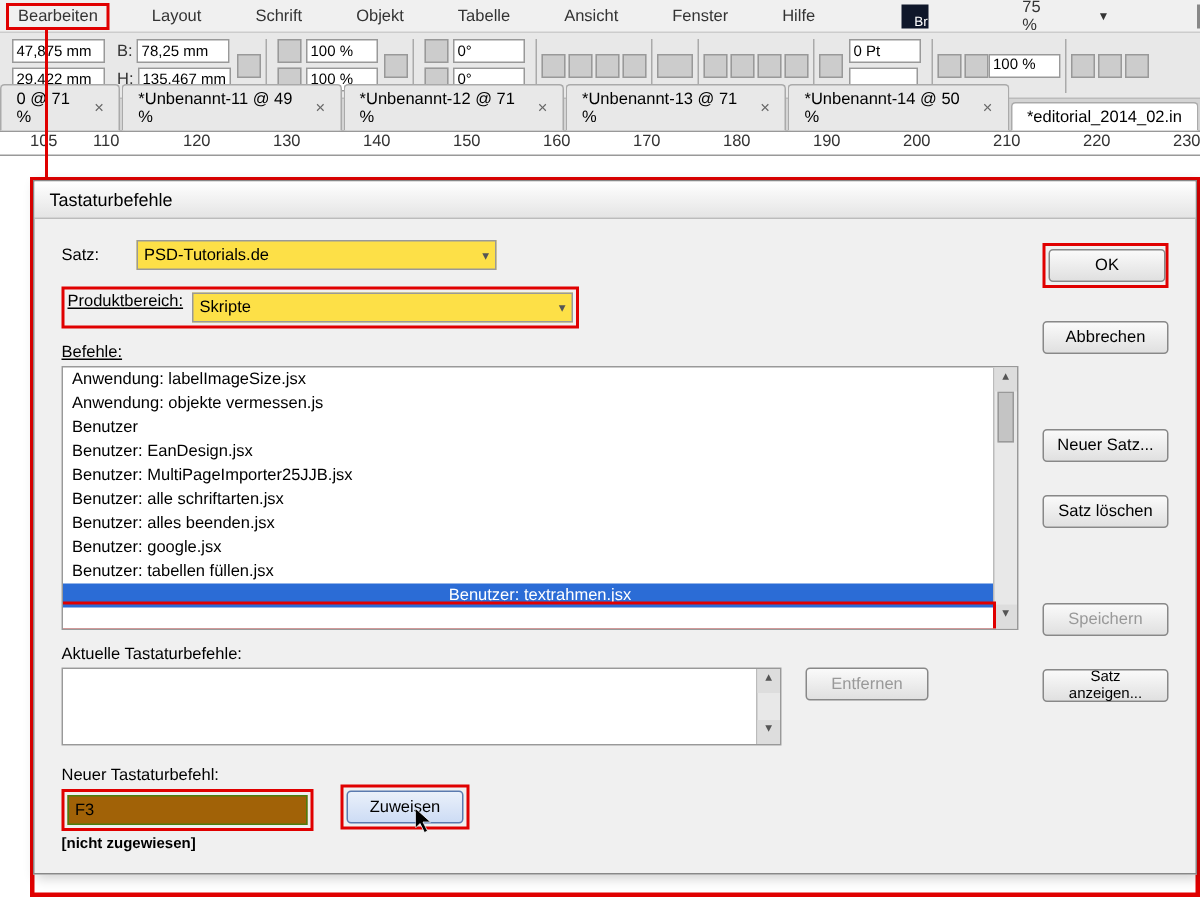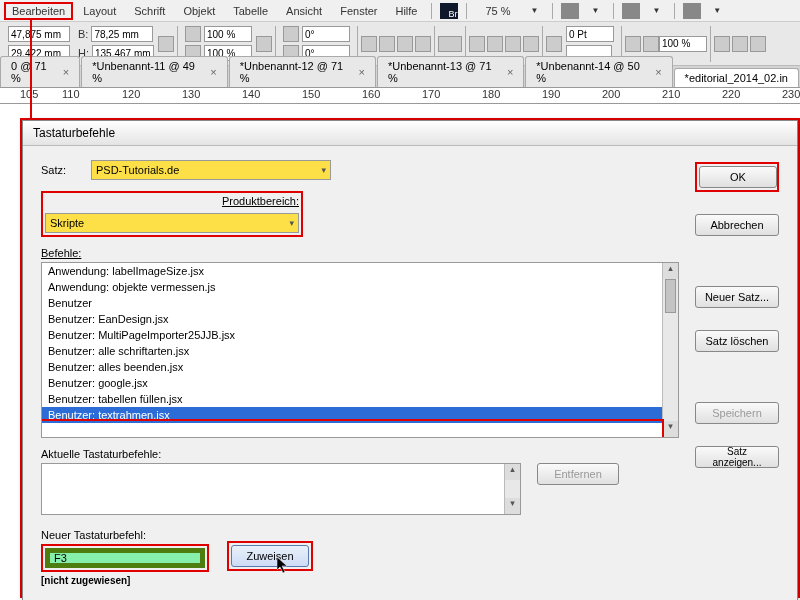--- a/index.html
+++ b/index.html
@@ -1,18 +1,18 @@
 <!DOCTYPE html>
 <html><head>
 <meta charset="utf-8">
 <style>
 * { box-sizing: border-box; margin: 0; padding: 0; font-family: Tahoma, Arial, sans-serif; font-size: 11px; }
 body { background: #e8e8e8; width: 800px; height: 600px; overflow: hidden; position: relative; }
 
-.menubar { background: #f0f0f0; border-bottom: 1px solid #ccc; height: 22px; display: flex; align-items: center; padding: 0 4px; gap: 2px; }
+.menubar { background: #f0f0f0; border-bottom: 1px solid #ccc; height: 22px; display: flex; align-items: center; padding: 0 4px; gap: 20px; }
 .menubar span { padding: 3px 8px; color: #333; }
 .menu-highlight { border: 2px solid #e00000; padding: 1px 6px !important; }
 .menubar .icon-box { width: 18px; height: 16px; background: #888; display: inline-block; margin: 0 2px; }
 .zoom-lvl { margin-left: 4px; }
 .menubar .vsep { width: 1px; height: 16px; background: #aaa; margin: 0 4px; }
 
 .controlbar { background: #e8e8e8; border-bottom: 1px solid #bbb; height: 44px; display: flex; align-items: center; padding: 0 4px; font-size: 10px; color: #333; }
 .cb-group { display: flex; flex-direction: column; gap: 1px; padding: 0 4px; }
 .cb-row { display: flex; align-items: center; gap: 3px; height: 18px; }
 .cb-input { width: 62px; height: 16px; background: #fff; border: 1px solid #999; padding: 0 2px; font-size: 10px; }
@@ -45,35 +45,35 @@
 .combo { background: #fde047; border: 1px solid #999; height: 20px; display: flex; align-items: center; padding: 0 4px; position: relative; }
 .combo::after { content: "▾"; position: absolute; right: 4px; font-size: 9px; color: #555; }
 .combo-satz { width: 240px; }
 .combo-prod { width: 254px; }
 .combo-kontext { width: 198px; }
 
 .label-block { margin-bottom: 3px; }
 .listbox { background: #fff; border: 1px solid #999; height: 176px; overflow: hidden; position: relative; }
 .listbox-inner { }
 .list-item { padding: 2px 6px; font-size: 11px; white-space: nowrap; }
-.list-item.selected { background: #2b6cd6; color: #fff; }
+.list-item.selected { background: #2b6cd6; color: #fff; text-align: center; }
 .list-scroll { position: absolute; right: 0; top: 0; bottom: 0; width: 16px; background: #e8e8e8; border-left: 1px solid #bbb; }
 .list-scroll .thumb { background: #c4c4c4; border: 1px solid #999; margin: 16px 2px 0; height: 34px; }
 .list-scroll .arr { position: absolute; left: 0; right: 0; height: 16px; text-align: center; font-size: 9px; color: #555; background: #ddd; }
 
 .textarea-box { background: #fff; border: 1px solid #999; height: 52px; width: 480px; position: relative; }
 
 .btn { background: linear-gradient(#fafafa,#e0e0e0); border: 1px solid #888; border-radius: 3px; padding: 3px 8px; text-align: center; height: 22px; min-width: 78px; display: flex; align-items: center; justify-content: center; font-size: 11px; }
 .btn.disabled { color: #999; }
 .btn-entfernen { width: 82px; margin-left: 16px; }
 .btn-zuweisen { width: 74px; background: linear-gradient(#eaf0fa,#cddcf5); border-color: #5a7aaf; }
 
 .bottom-row { display: flex; align-items: flex-end; gap: 18px; margin-top: 14px; }
 .bottom-col { display: flex; flex-direction: column; gap: 3px; }
-.text-input { background: #86efac; border: 5px solid #4d7c0f; height: 20px; width: 160px; padding: 0 4px; }
+.text-input { background: #a16207; border: 1px solid #4d7c0f; height: 20px; width: 160px; padding: 0 4px; }
 .subnote { font-weight: bold; font-size: 10px; }
 
 .highlight-box { border: 2px solid #e00000; padding: 2px; }
 
 .cursor-arrow { position: absolute; pointer-events:none; }
 </style>
 </head>
 <body>
 
 <div class="menubar">
@@ -238,21 +238,21 @@
   <div class="dialog-body">
     <div class="dialog-main">
       <div class="form-row">
         <span class="form-label">Satz:</span>
         <div class="combo combo-satz">
             <span>PSD-Tutorials.de</span>
           </div>
       </div>
 
       <div style="position:relative;display:inline-block">
-        <div class="highlight-box" style="display:flex;align-items:flex-end;gap:6px;flex-direction:column;">
+        <div class="highlight-box" style="display:flex;align-items:flex-start;gap:6px;">
           <span style="text-decoration:underline">Produktbereich:</span>
           <div class="combo combo-prod">
               <span>Skripte</span>
             </div>
         </div>
       </div>
 
       <div style="height:10px"></div>
       <div class="label-block" style="text-decoration:underline">Befehle:</div>
       <div class="listbox">

